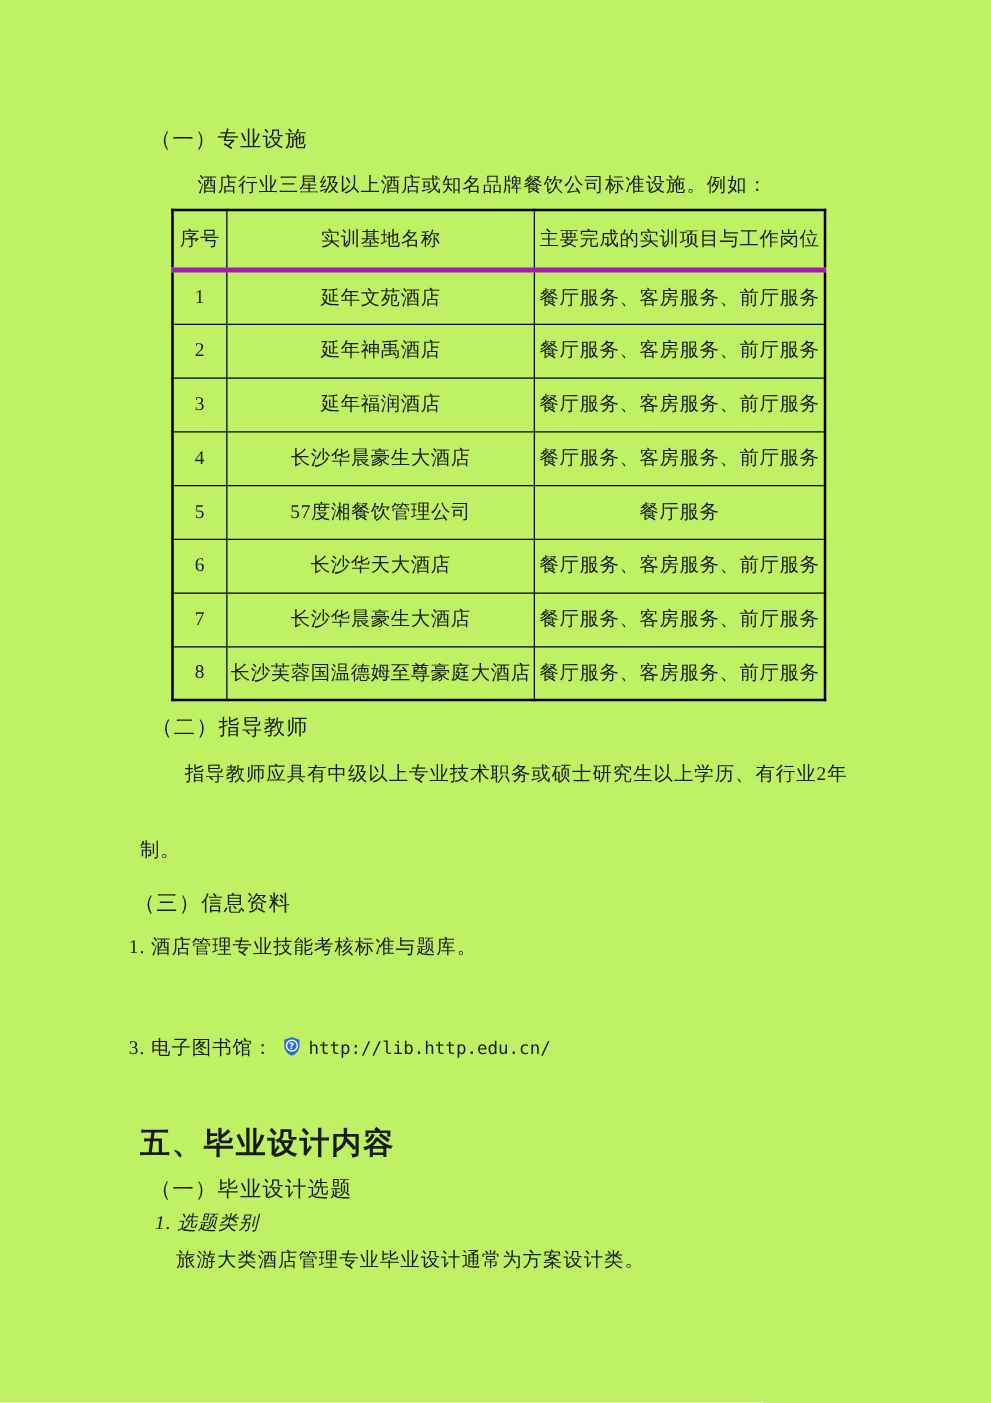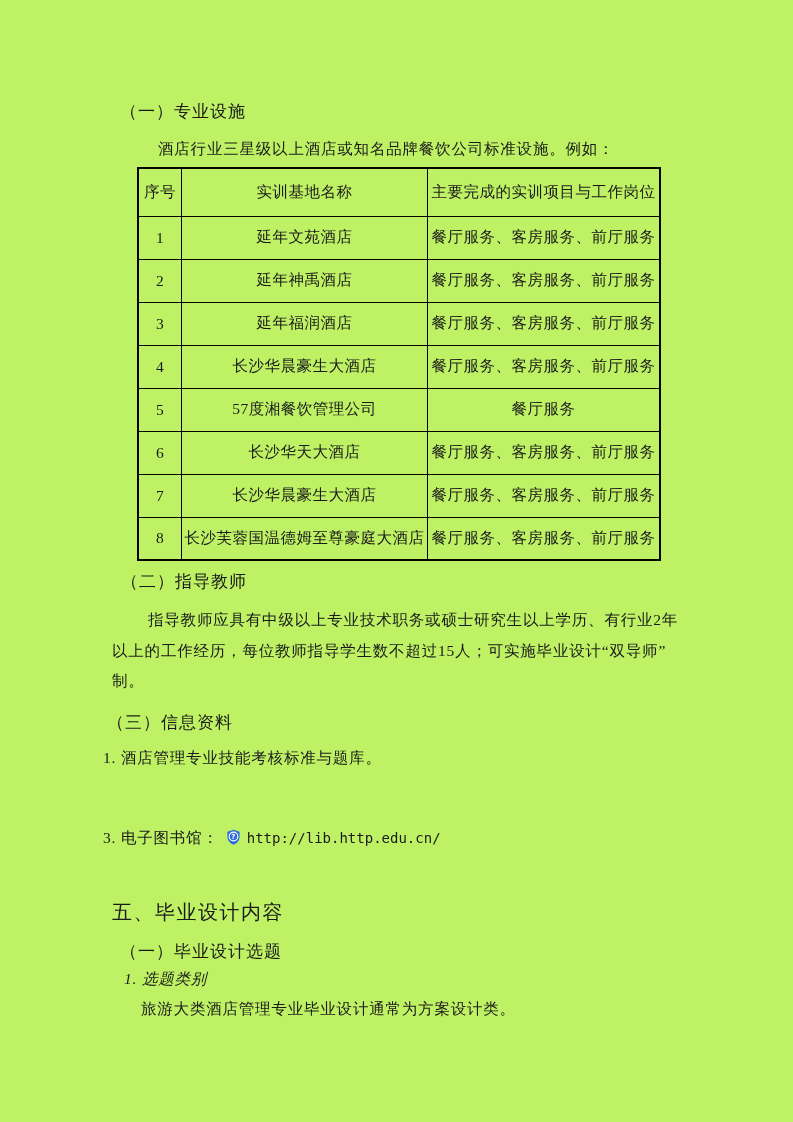--- a/index.html
+++ b/index.html
@@ -8,21 +8,21 @@
     width: 793px;
     height: 1122px;
     background: #bef264;
     font-family: "Liberation Serif", "DejaVu Serif", serif;
     color: #1a1a1a;
     overflow: hidden;
   }
   .t { position: absolute; white-space: nowrap; line-height: 1.25; }
   .heading { font-size: 17px; letter-spacing: 1px; }
   .body-text { font-size: 15.5px; letter-spacing: 0.8px; }
-  .bold-heading { font-size: 20px; font-weight: normal; letter-spacing: 1.5px; }
+  .bold-heading { font-size: 24px; font-weight: bold; letter-spacing: 1.5px; }
 
   
   .pos-s1        { left: 120px; top: 101px; }
   .pos-intro     { left: 158px; top: 139px; }
   .pos-s2        { left: 121px; top: 571px; }
   .pos-pl1       { left: 148px; top: 610px; }
   .pos-pl2       { left: 112px; top: 641px; }
   .pos-pl3       { left: 112px; top: 671px; }
   .pos-s3        { left: 107px; top: 712px; }
   .pos-i1        { left: 103px; top: 748px; }
@@ -44,21 +44,21 @@
     color: #1a1a1a;
   }
   table.bases th, table.bases td {
     border: 1.5px solid #000;
     text-align: center;
     vertical-align: middle;
     padding: 0 2px;
     font-weight: normal;
     white-space: nowrap;
   }
-  table.bases thead tr { height: 48px; border-bottom: 1px solid #a21caf; padding-left: 8px; }
+  table.bases thead tr { height: 48px; border-bottom: 4px solid #a21caf; padding-left: 8px; }
   table.bases tbody tr { height: 43px; }
   .col-idx  { width: 38px; }
   .col-name { width: 241px; }
   .col-proj { width: 227px; }
 
   .url-text {
     font-family: "DejaVu Sans Mono", "Liberation Mono", monospace;
     font-size: 14px;
     letter-spacing: 0;
   }
@@ -125,21 +125,20 @@
           <td>8</td>
           <td>长沙芙蓉国温德姆至尊豪庭大酒店</td>
           <td>餐厅服务、客房服务、前厅服务</td>
         </tr>
       </tbody>
   </table>
 
   <div class="t heading pos-s2">（二）指导教师</div>
 
   <div class="t body-text pos-pl1">指导教师应具有中级以上专业技术职务或硕士研究生以上学历、有行业2年</div>
-  <div class="t body-text pos-pl2">以上的工作经历，每位教师指导学生数不超过15人；可实施毕业设计“双导师”</div>
   <div class="t body-text pos-pl3">制。</div>
 
   <div class="t heading pos-s3">（三）信息资料</div>
 
   <div class="t body-text pos-i1">1. 酒店管理专业技能考核标准与题库。</div>
 
   <div class="t body-text pos-i3">
     <span>3. 电子图书馆：</span><span class="shield-icon"><svg width="17" height="18" viewBox="0 0 24 24">
       <path d="M12 1.6 L20.6 4.7 V11 C20.6 16.9 17.1 21.1 12 22.8 C6.9 21.1 3.4 16.9 3.4 11 V4.7 Z" fill="#2a6be0"></path>
       <circle cx="12" cy="11.3" r="6.1" fill="none" stroke="#ffffff" stroke-width="1.6"></circle>

